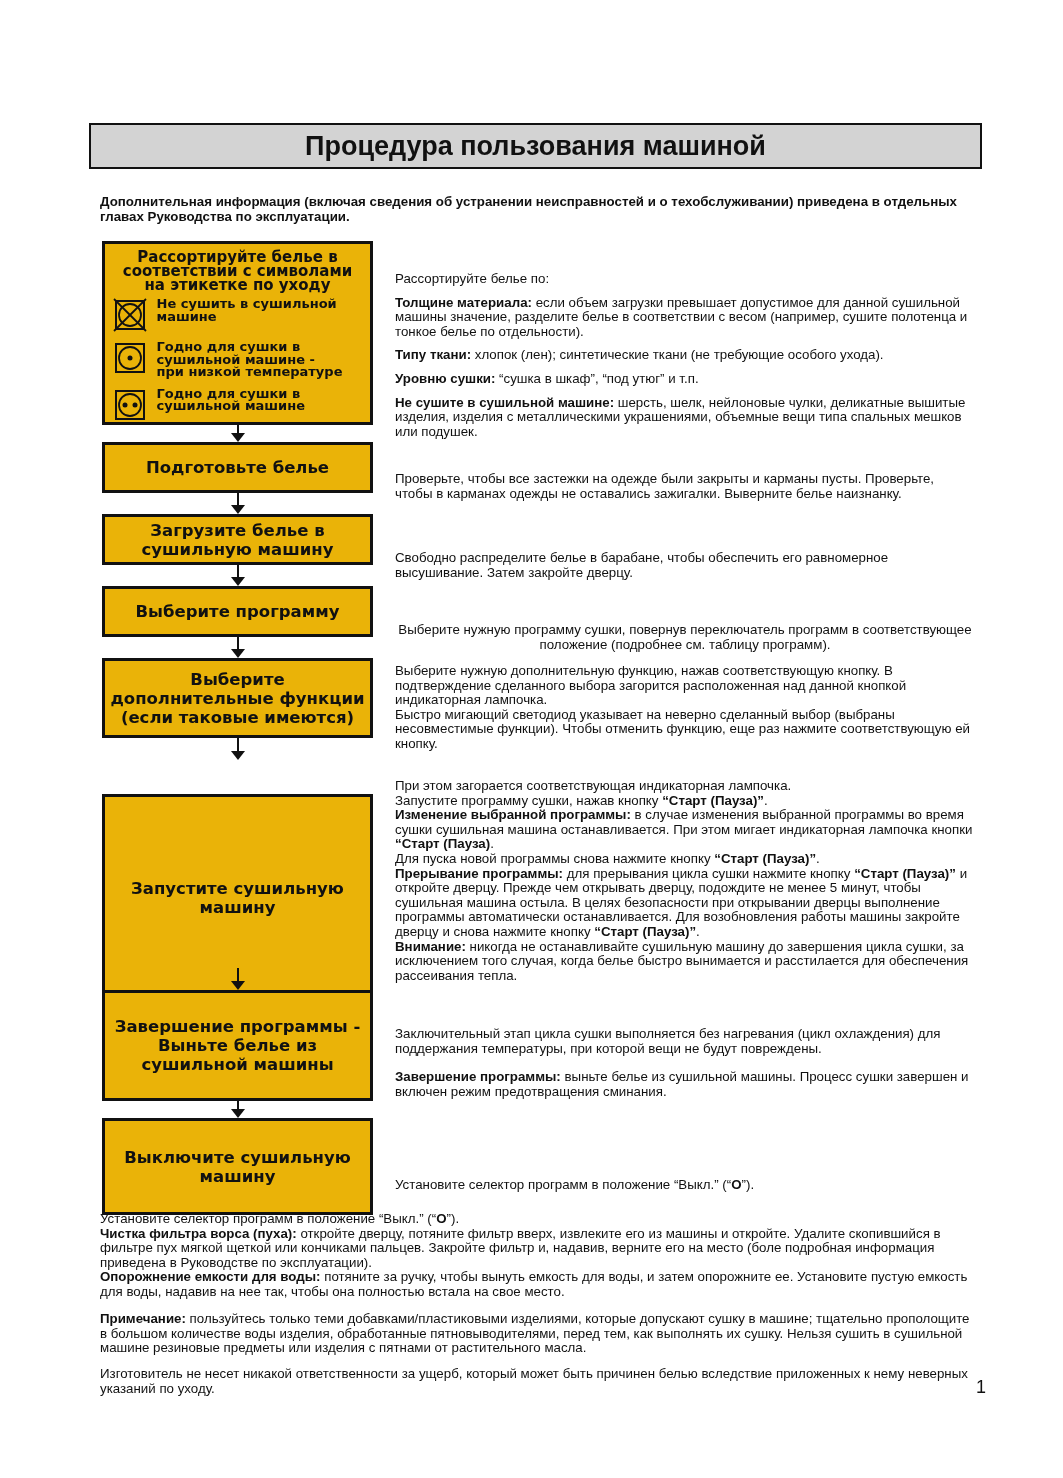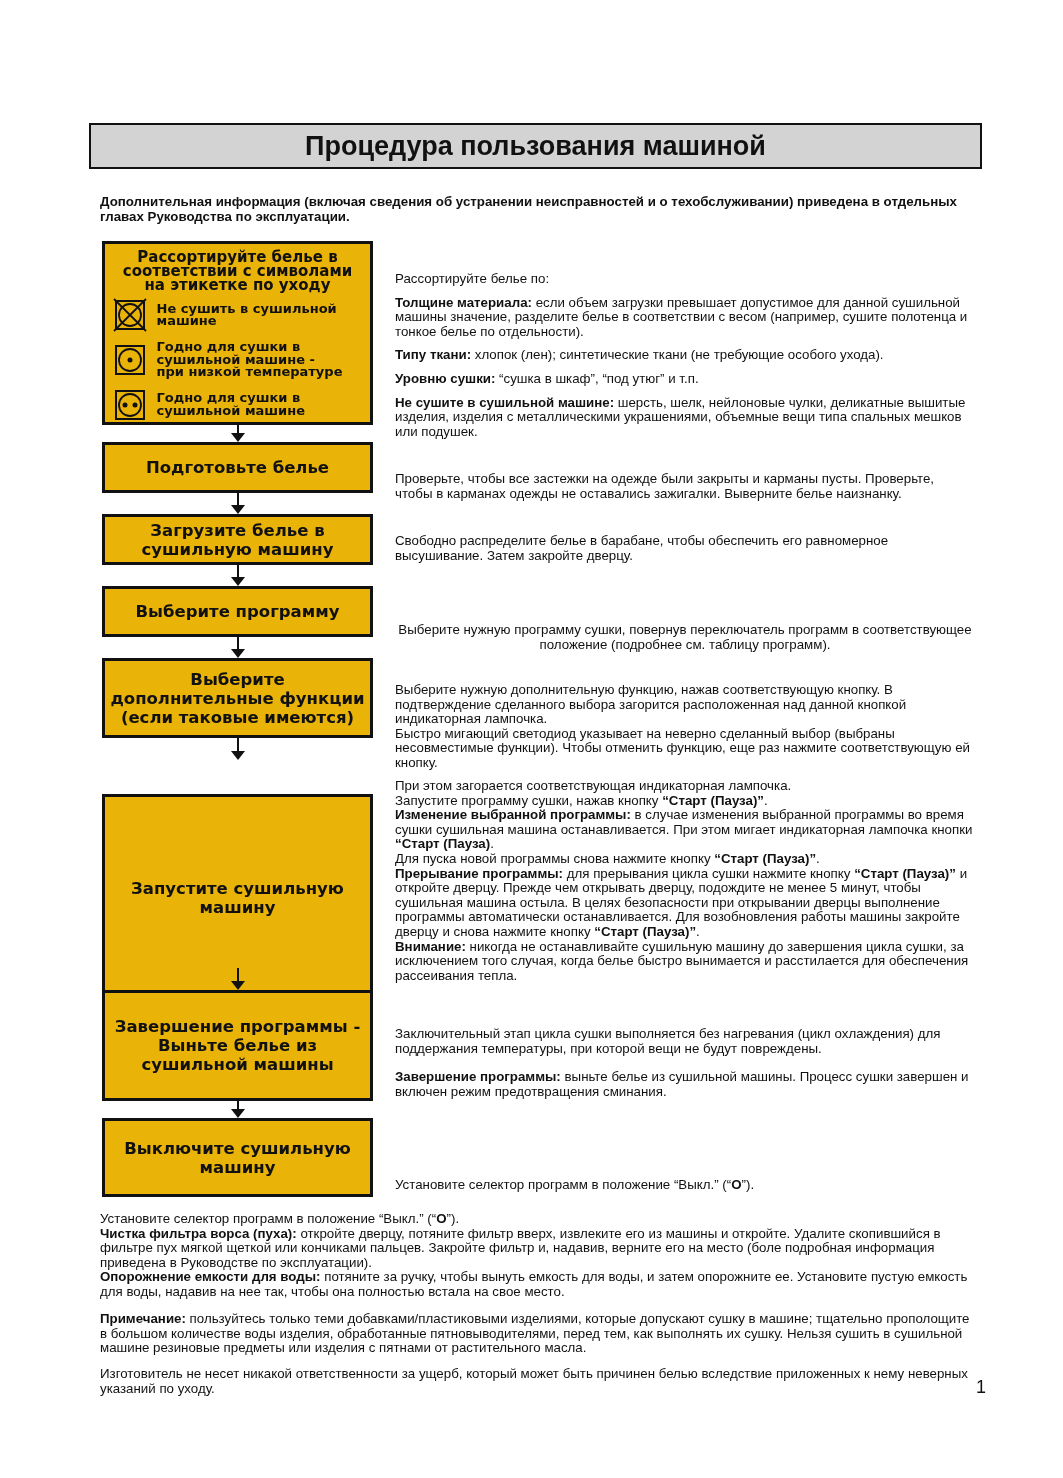--- a/index.html
+++ b/index.html
@@ -33,21 +33,21 @@
     }
     .arrow .stem { position: absolute; left: 6px; top: 0; width: 2px; background: #111; }
     .arrow .head {
       position: absolute; left: 0; bottom: 0; width: 0; height: 0;
       border-left: 7px solid transparent; border-right: 7px solid transparent;
       border-top: 9px solid #111;
     }
     .first-box { justify-content: flex-start; padding-top: 6px; }
     .first-box .head-lbl { font-size: 15px; line-height: 14px; white-space: pre-line; }
     .symbol-row {
-      display: flex; align-items: center; width: 250px; margin-top: 9px; text-align: left;
+      display: flex; align-items: flex-start; width: 250px; margin-top: 9px; text-align: left;
     }
     .symbol-row .sym { width: 34px; height: 34px; flex: 0 0 34px; margin-right: 10px; }
     .symbol-row .sym-lbl { font-size: 13px; line-height: 12.5px; white-space: pre-line; }
     .desc {
       position: absolute; left: 395px; width: 580px; font-size: 13.3px; line-height: 14.6px; margin-top: 28px;
     }
     .desc p { margin: 0 0 9px 0; }
     .desc p.tight { margin: 0; }
     .desc b { font-weight: bold; }
     .footer-text {
@@ -125,21 +125,21 @@
 </div>
 
 <div class="step-box" style="top:514px;height:51px;">
   <div class="lbl">Загрузите белье в
 сушильную машину</div>
 </div>
 <div class="arrow" style="top:565px;height:21px;">
     <div class="stem" style="height:12px;"></div>
     <div class="head"></div>
   </div>
-<div class="desc" style="top:506px;">
+<div class="desc" style="top:523px;">
   <p class="tight">Свободно распределите белье в барабане, чтобы обеспечить его равномерное высушивание. Затем закройте дверцу.</p>
 </div>
 
 <div class="step-box" style="top:586px;height:51px;">
   <div class="lbl">Выберите программу</div>
 </div>
 <div class="arrow" style="top:637px;height:21px;">
     <div class="stem" style="height:12px;"></div>
     <div class="head"></div>
   </div>
@@ -149,21 +149,21 @@
 
 <div class="step-box" style="top:658px;height:80px;">
   <div class="lbl">Выберите
 дополнительные функции
 (если таковые имеются)</div>
 </div>
 <div class="arrow" style="top:738px;height:22px;">
     <div class="stem" style="height:13px;"></div>
     <div class="head"></div>
   </div>
-<div class="desc" style="top:655px;">
+<div class="desc" style="top:636px;">
   <p class="tight">Выберите нужную дополнительную функцию, нажав соответствующую кнопку. В подтверждение сделанного выбора загорится расположенная над данной кнопкой индикаторная лампочка.</p>
   <p class="tight">Быстро мигающий светодиод указывает на неверно сделанный выбор (выбраны несовместимые функции). Чтобы отменить функцию, еще раз нажмите соответствующую ей кнопку.</p>
 </div>
 
 <div class="step-box" style="top:794px;height:208px;">
   <div class="lbl">Запустите сушильную
 машину</div>
 </div>
 <div class="arrow" style="top:968px;height:22px;">
     <div class="stem" style="height:13px;"></div>
@@ -185,21 +185,21 @@
 </div>
 <div class="arrow" style="top:1101px;height:17px;">
     <div class="stem" style="height:8px;"></div>
     <div class="head"></div>
   </div>
 <div class="desc" style="top:999px;">
   <p style="margin-bottom:14px;">Заключительный этап цикла сушки выполняется без нагревания (цикл охлаждения) для поддержания температуры, при которой вещи не будут повреждены.</p>
   <p class="tight"><b>Завершение программы:</b><span> выньте белье из сушильной машины. Процесс сушки завершен и включен режим предотвращения сминания.</span></p>
 </div>
 
-<div class="step-box" style="top:1118px;height:79px;">
+<div class="step-box" style="top:1118px;height:97px;">
   <div class="lbl">Выключите сушильную
 машину</div>
 </div>
 <div class="desc" style="top:1150px;">
   <p class="tight"><span>Установите селектор программ в положение “Выкл.” (“</span><b>O</b><span>”).</span></p>
 </div>
 
 <div class="footer-text" style="top:1212px;">
   <p><span>Установите селектор программ в положение “Выкл.” (“</span><b>O</b><span>”).</span></p>
   <p><b>Чистка фильтра ворса (пуха):</b><span> откройте дверцу, потяните фильтр вверх, извлеките его из машины и откройте. Удалите скопившийся в фильтре пух мягкой щеткой или кончиками пальцев. Закройте фильтр и, надавив, верните его на место (боле подробная информация приведена в Руководстве по эксплуатации).</span></p>

